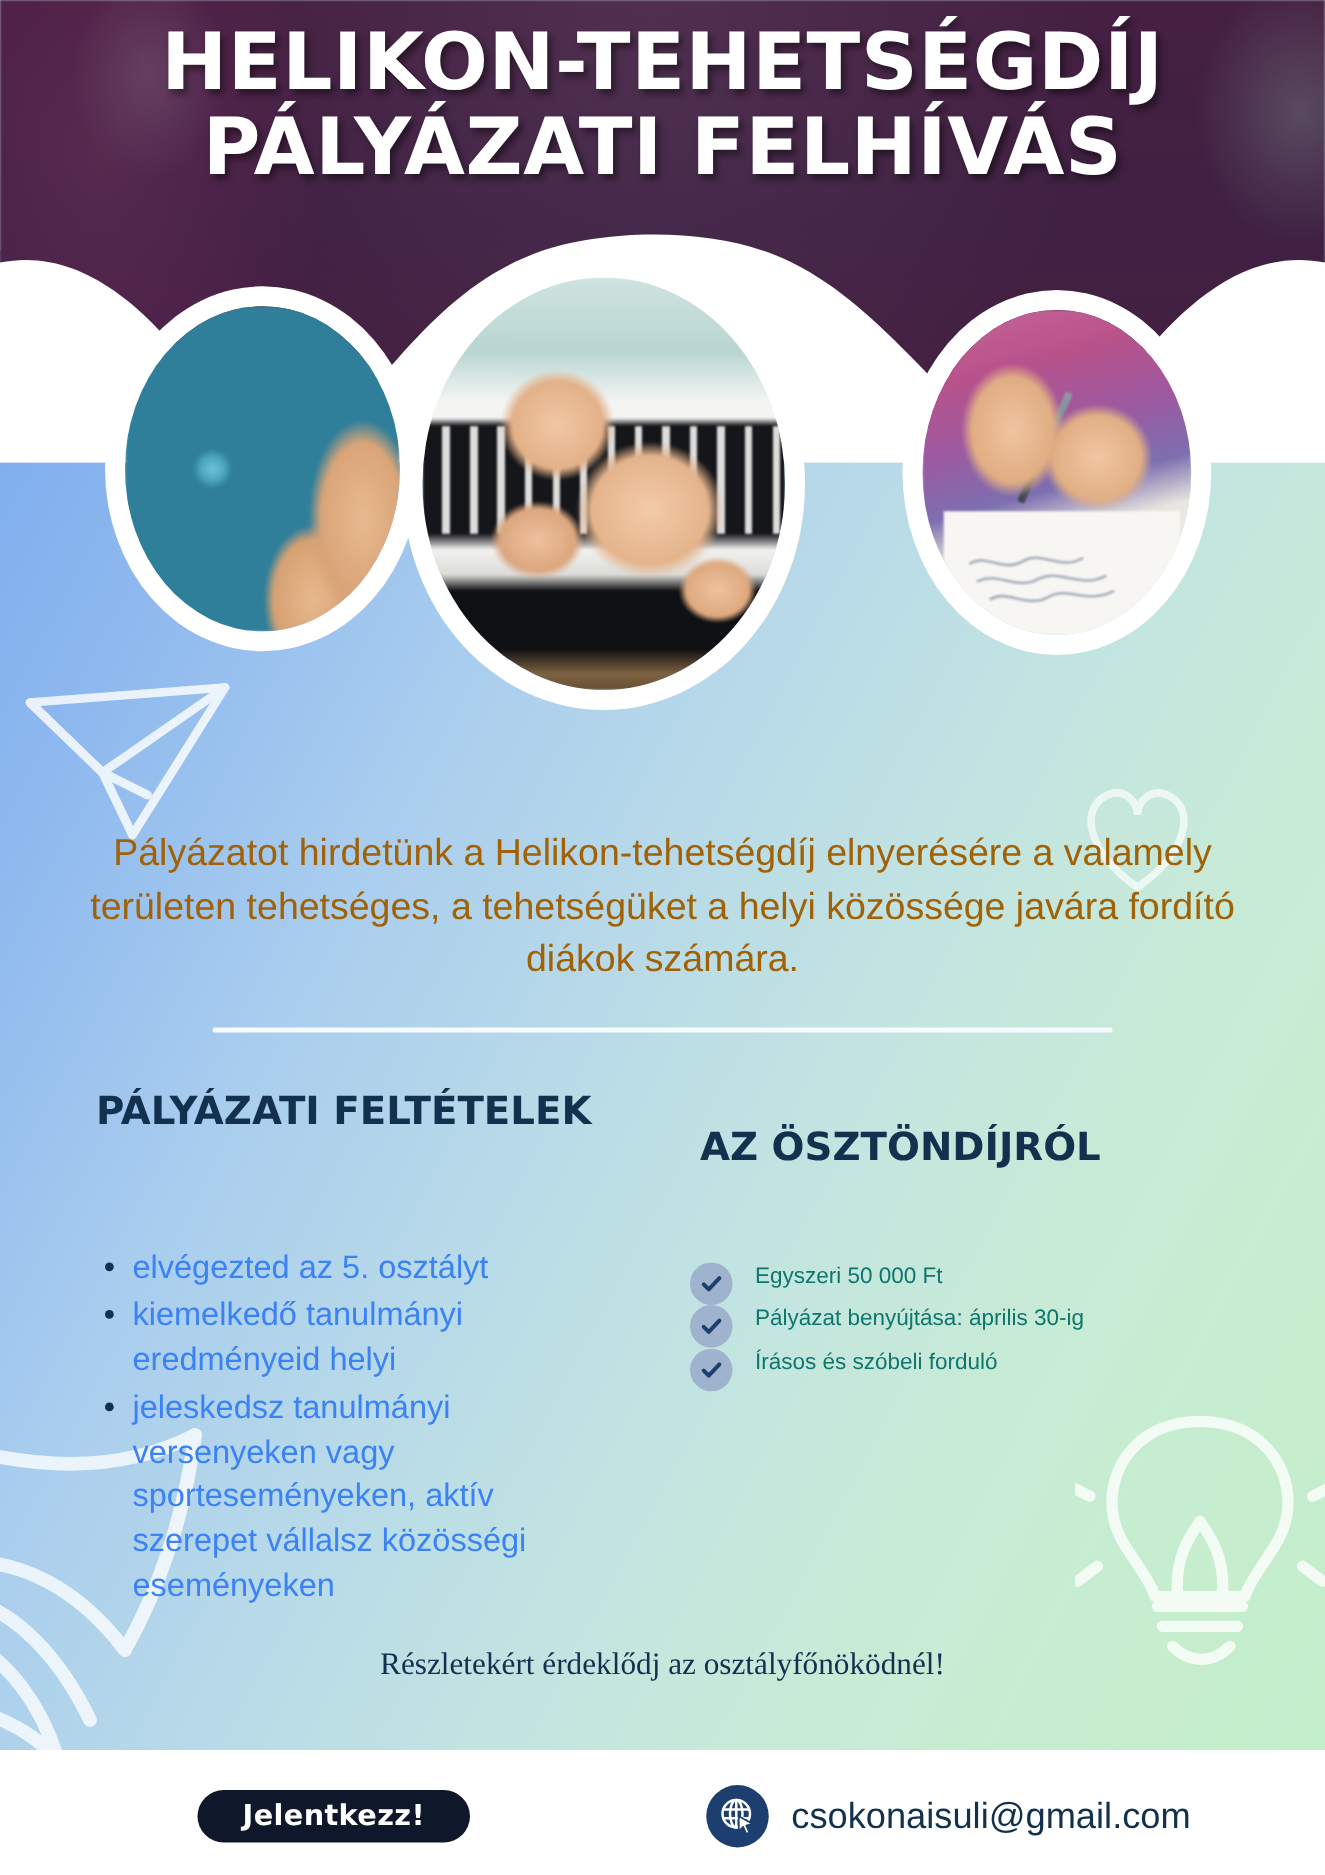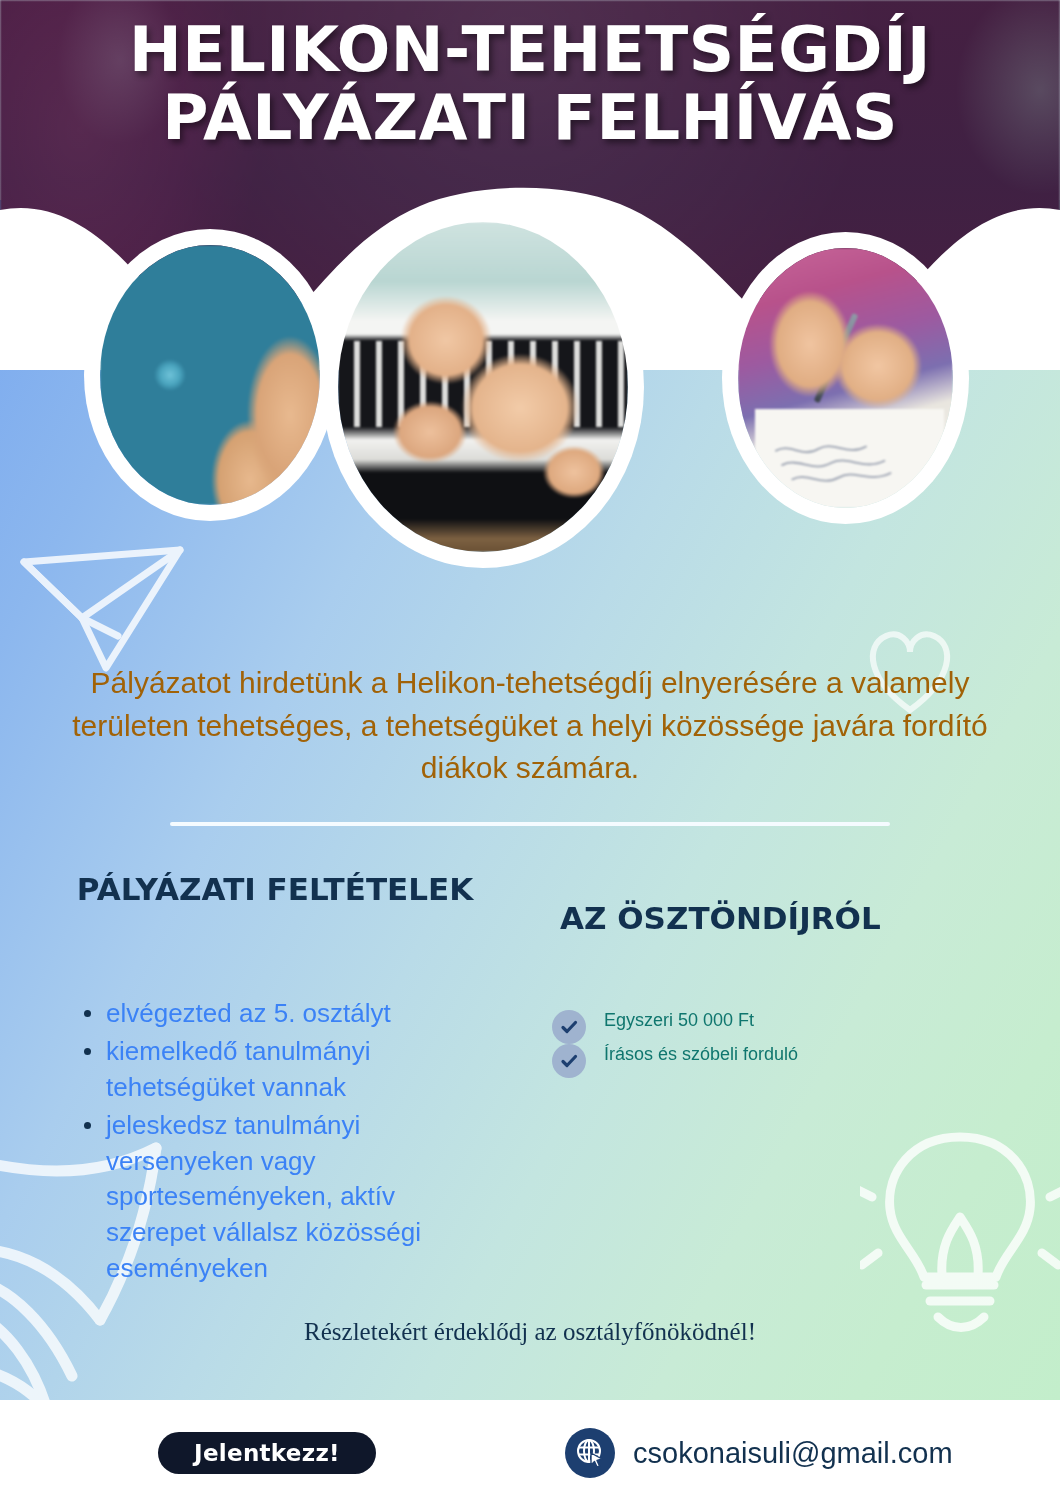--- a/index.html
+++ b/index.html
@@ -405,39 +405,47 @@
 
   <p class="intro">Pályázatot hirdetünk a Helikon-tehetségdíj elnyerésére a valamely területen tehetséges, a  tehetségüket a helyi közössége javára fordító diákok számára.</p>
 
   <div class="divider"></div>
 
   <div class="col-head head-right">AZ ÖSZTÖNDÍJRÓL</div>
   <div class="col-head head-left">PÁLYÁZATI FELTÉTELEK</div>
 
   <ul class="bullets">
     <li>elvégezted az 5. osztályt</li>
-    <li>kiemelkedő tanulmányi tehetségüket vannak</li>
+    <li>kiemelkedő tanulmányi eredményeid helyi</li>
     <li>jeleskedsz tanulmányi versenyeken vagy sporteseményeken, aktív szerepet vállalsz közösségi eseményeken</li>
   </ul>
 
   <ul class="checks">
     <li>
       <span class="check-badge">
         <svg width="20" height="20" viewBox="0 0 20 20" aria-hidden="true">
           <path d="M4 10.5 L8 14.5 L16.5 5.5" fill="none" stroke="#1d3f70" stroke-width="3.2" stroke-linecap="round" stroke-linejoin="round"></path>
         </svg>
       </span>
       <span>Egyszeri 50 000 Ft</span>
     </li>
     <li>
       <span class="check-badge">
         <svg width="20" height="20" viewBox="0 0 20 20" aria-hidden="true">
           <path d="M4 10.5 L8 14.5 L16.5 5.5" fill="none" stroke="#1d3f70" stroke-width="3.2" stroke-linecap="round" stroke-linejoin="round"></path>
         </svg>
       </span>
+      <span>Pályázat benyújtása: április 30-ig</span>
+    </li>
+    <li>
+      <span class="check-badge">
+        <svg width="20" height="20" viewBox="0 0 20 20" aria-hidden="true">
+          <path d="M4 10.5 L8 14.5 L16.5 5.5" fill="none" stroke="#1d3f70" stroke-width="3.2" stroke-linecap="round" stroke-linejoin="round"></path>
+        </svg>
+      </span>
       <span>Írásos és szóbeli forduló</span>
     </li>
   </ul>
 
   <div class="footnote">Részletekért érdeklődj az osztályfőnöködnél!</div>
 
   <div class="bottom-bar"></div>
 
   <button class="cta-btn">Jelentkezz!</button>
 

